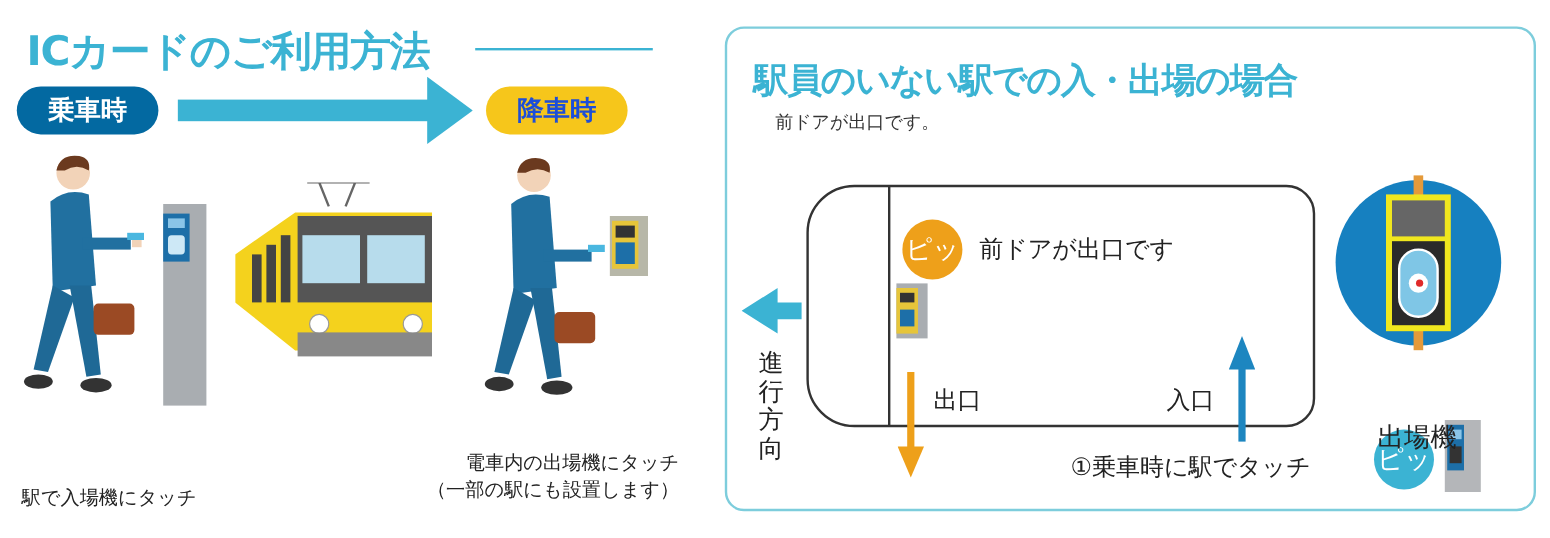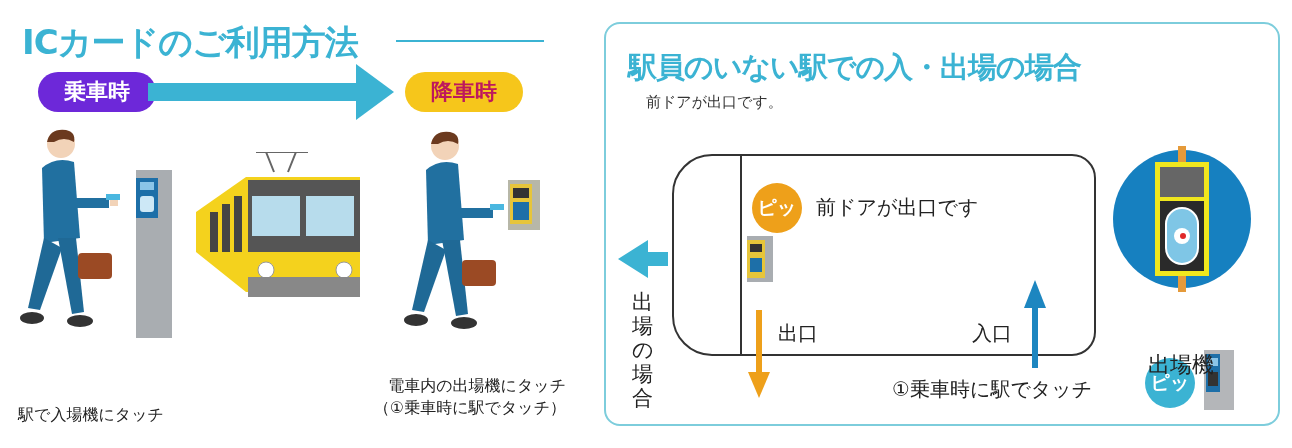--- a/index.html
+++ b/index.html
@@ -6,39 +6,39 @@
   html, body { width: 1292px; height: 448px; background: #ffffff; overflow: hidden; }
   body { position: relative; font-family: "DejaVu Sans", "Liberation Sans", sans-serif; color: #222; }
 
   .abs { position: absolute; }
 
   
   .main-title { left: 22px; top: 20px; font-size: 34px; font-weight: bold; color: #3bb3d3; letter-spacing: -1px; white-space: nowrap; }
   .title-rule { left: 396px; top: 40px; width: 148px; height: 2px; background: #3bb3d3; }
 
   .pill { height: 40px; border-radius: 20px; font-size: 22px; font-weight: bold; display: flex; align-items: center; justify-content: center; }
-  .pill-board { left: 38px; top: 72px; width: 118px; background: #6d28d9; color: #fff; }
-  .pill-alight { left: 405px; top: 72px; width: 118px; background: #f6c61b; color: #be185d; }
+  .pill-board { left: 14px; top: 72px; width: 118px; background: #0369a1; color: #fff; }
+  .pill-alight { left: 405px; top: 72px; width: 118px; background: #f6c61b; color: #1d4ed8; }
 
   .flow-arrow { left: 148px; top: 64px; }
 
   .caption { font-size: 16px; color: #222; line-height: 22px; white-space: nowrap; }
   .cap-left { left: 18px; top: 404px; }
   .cap-right { left: 306px; top: 375px; text-align: right; width: 260px; }
 
   
   .panel { left: 604px; top: 22px; width: 676px; height: 404px; border: 2px solid #7dcddc; border-radius: 16px; }
   .panel-title { left: 628px; top: 48px; font-size: 29px; font-weight: bold; color: #3bb3d3; letter-spacing: -1px; white-space: nowrap; }
   .panel-note { left: 628px; top: 92px; font-size: 15px; color: #333; line-height: 20px; }
   .panel-note .indent { padding-left: 18px; display: block; }
 
   .car { left: 672px; top: 154px; width: 424px; height: 202px; border: 2px solid #333; border-radius: 40px 24px 24px 40px; }
   .car-div { left: 740px; top: 155px; width: 2px; height: 200px; background: #333; }
 
-  .beep { width: 50px; height: 50px; border-radius: 50%; color: #fff; font-weight: bold; font-size: 19px; display: flex; align-items: center; justify-content: center; }
+  .beep { width: 50px; height: 50px; border-radius: 50%; color: #fff; font-weight: normal; font-size: 22px; display: flex; align-items: center; justify-content: center; }
   .beep-orange { left: 752px; top: 183px; background: #eea01a; }
   .beep-blue { left: 1145px; top: 358px; background: #3bb3d3; }
 
   .txt-md { font-size: 20px; color: #222; white-space: nowrap; }
   .step2 { left: 816px; top: 194px; }
   .step1 { left: 876px; top: 376px; margin-left: 16px; }
   .lbl-exit { left: 778px; top: 320px; }
   .lbl-entry { left: 972px; top: 320px; }
   .lbl-machine { left: 1148px; top: 306px; font-size: 22px; margin-top: 44px; }
 
@@ -108,21 +108,21 @@
 <svg class="abs" style="left:508px;top:180px" width="34" height="52">
   <rect x="0" y="0" width="32" height="50" fill="#b7b7a8"></rect>
   <rect x="2" y="4" width="22" height="40" fill="#e6c53a"></rect>
   <rect x="5" y="8" width="16" height="10" fill="#333"></rect>
   <rect x="5" y="22" width="16" height="18" fill="#1d6fa8"></rect>
 </svg>
 
 <div class="abs caption cap-left">駅で入場機にタッチ</div>
 <div class="abs caption cap-right">
   <div>電車内の出場機にタッチ</div>
-  <div>（①乗車時に駅でタッチ）</div>
+  <div>（一部の駅にも設置します）</div>
 </div>
 
 <div class="abs panel"></div>
 <div class="abs panel-title">駅員のいない駅での入・出場の場合</div>
 <div class="abs panel-note">
   <span class="indent">前ドアが出口です。</span>
 </div>
 
 <div class="abs car"></div>
 <div class="abs car-div"></div>
@@ -133,21 +133,21 @@
 <svg class="abs" style="left:745px;top:236px" width="30" height="48">
   <rect x="2" y="0" width="26" height="46" fill="#a9adb1"></rect>
   <rect x="2" y="4" width="18" height="38" fill="#e6c53a"></rect>
   <rect x="5" y="8" width="12" height="8" fill="#333"></rect>
   <rect x="5" y="22" width="12" height="14" fill="#1d6fa8"></rect>
 </svg>
 
 <svg class="abs" style="left:618px;top:236px" width="52" height="46">
   <polygon points="0,23 30,4 30,16 50,16 50,30 30,30 30,42" fill="#3bb3d3"></polygon>
 </svg>
-<div class="abs dir-text">出場の場合</div>
+<div class="abs dir-text">進行方向</div>
 
 <svg class="abs" style="left:748px;top:310px" width="22" height="90">
   <rect x="8" y="0" width="6" height="70" fill="#eea01a"></rect>
   <polygon points="0,62 22,62 11,88" fill="#eea01a"></polygon>
 </svg>
 <div class="abs txt-md lbl-exit">出口</div>
 
 <svg class="abs" style="left:1024px;top:280px" width="22" height="90">
   <polygon points="0,28 22,28 11,0" fill="#1d86c0"></polygon>
   <rect x="8" y="24" width="6" height="64" fill="#1d86c0"></rect>

